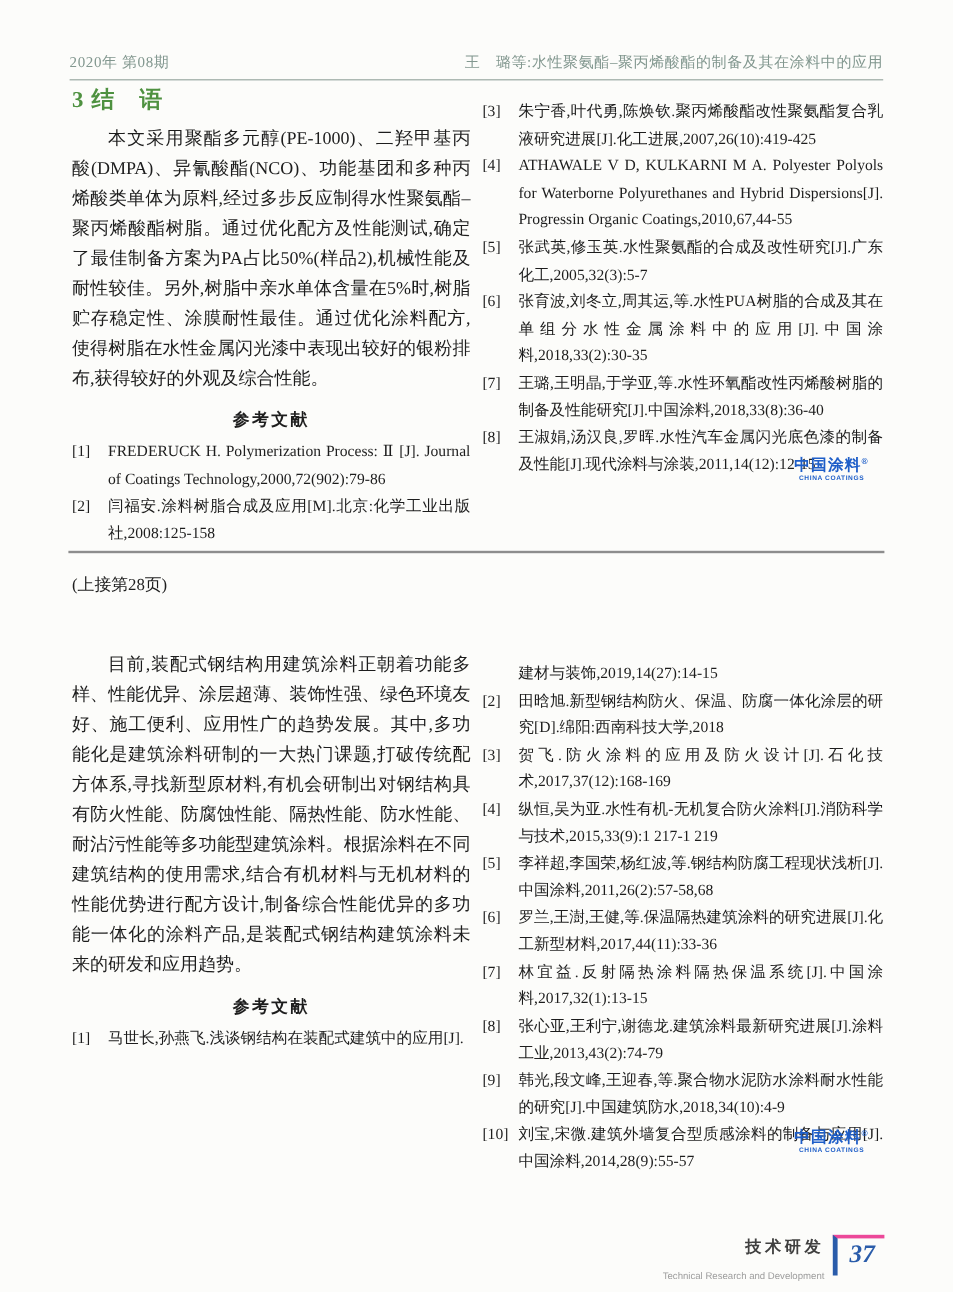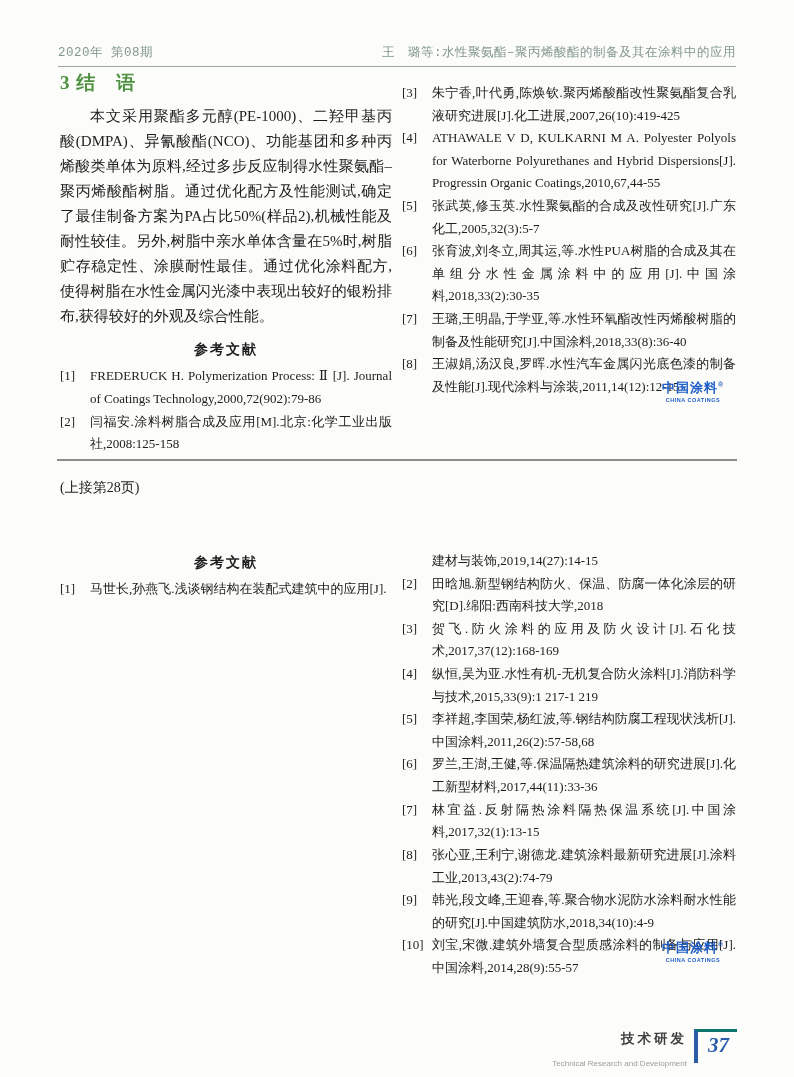--- a/index.html
+++ b/index.html
@@ -13,21 +13,20 @@
   }
 
   
   .header {
     position:absolute; top:44px; left:58px; right:58px;
     display:flex; justify-content:space-between; align-items:flex-end;
     font-size:12.5px; color:#82978f;
     padding-bottom:5px;
     border-bottom:1.5px solid #9aa8a2;
     letter-spacing:0.5px;
-    font-family:Liberation Mono, monospace;
   }
 
   
   .col { position:absolute; width:332px; }
   .col-tl { left:60px;  top:70px;  }
   .col-tr { left:402px; top:82px;  width:334px; }
   .col-bl { left:60px;  top:542px; }
   .col-br { left:402px; top:542px; width:334px;margin-top:8px; }
 
   .sec-heading {
@@ -77,21 +76,21 @@
     display:flex; align-items:flex-start;
   }
   .footer-label {
     text-align:right; margin-right:7px; margin-top:1px;
     font-family:"Liberation Sans","DejaVu Sans",sans-serif;
   }
   .footer-cn { font-size:13.5px; font-weight:bold; color:#404040; letter-spacing:3px; }
   .footer-en { font-size:8px; color:#9d9d9d; margin-top:11px; }
   .pagenum-box {
     border-left:4px solid #2a5caa;
-    border-top:3px solid #0f766e;
+    border-top:3px solid #ec4899;
     padding:1px 8px 5px 10px;
     min-width:40px;
   }
   .pagenum {
     font-style:italic; font-weight:bold; font-size:21px; color:#2a5caa;
     font-family:"Liberation Serif","DejaVu Serif",serif;
   }
 </style>
 </head>
 <body>
@@ -145,20 +144,21 @@
 
 <div class="logo logo-1">
   <div class="logo-cn"><span>中国涂料</span><span class="logo-reg">®</span></div>
   <div class="logo-en">CHINA COATINGS</div>
 </div>
 
 <div class="divider"></div>
 <div class="cont-note">(上接第28页)</div>
 
 <div class="col col-bl">
+  <p class="para indent">目前,装配式钢结构用建筑涂料正朝着功能多样、性能优异、涂层超薄、装饰性强、绿色环境友好、施工便利、应用性广的趋势发展。其中,多功能化是建筑涂料研制的一大热门课题,打破传统配方体系,寻找新型原材料,有机会研制出对钢结构具有防火性能、防腐蚀性能、隔热性能、防水性能、耐沾污性能等多功能型建筑涂料。根据涂料在不同建筑结构的使用需求,结合有机材料与无机材料的性能优势进行配方设计,制备综合性能优异的多功能一体化的涂料产品,是装配式钢结构建筑涂料未来的研发和应用趋势。</p>
   <div class="refs-title">参考文献</div>
   <div class="ref">
     <span class="ref-num">[1]</span>
     <span class="ref-body">马世长,孙燕飞.浅谈钢结构在装配式建筑中的应用[J].</span>
   </div>
 </div>
 
 <div class="col col-br">
   <div class="ref">
     <span class="ref-num"></span>

